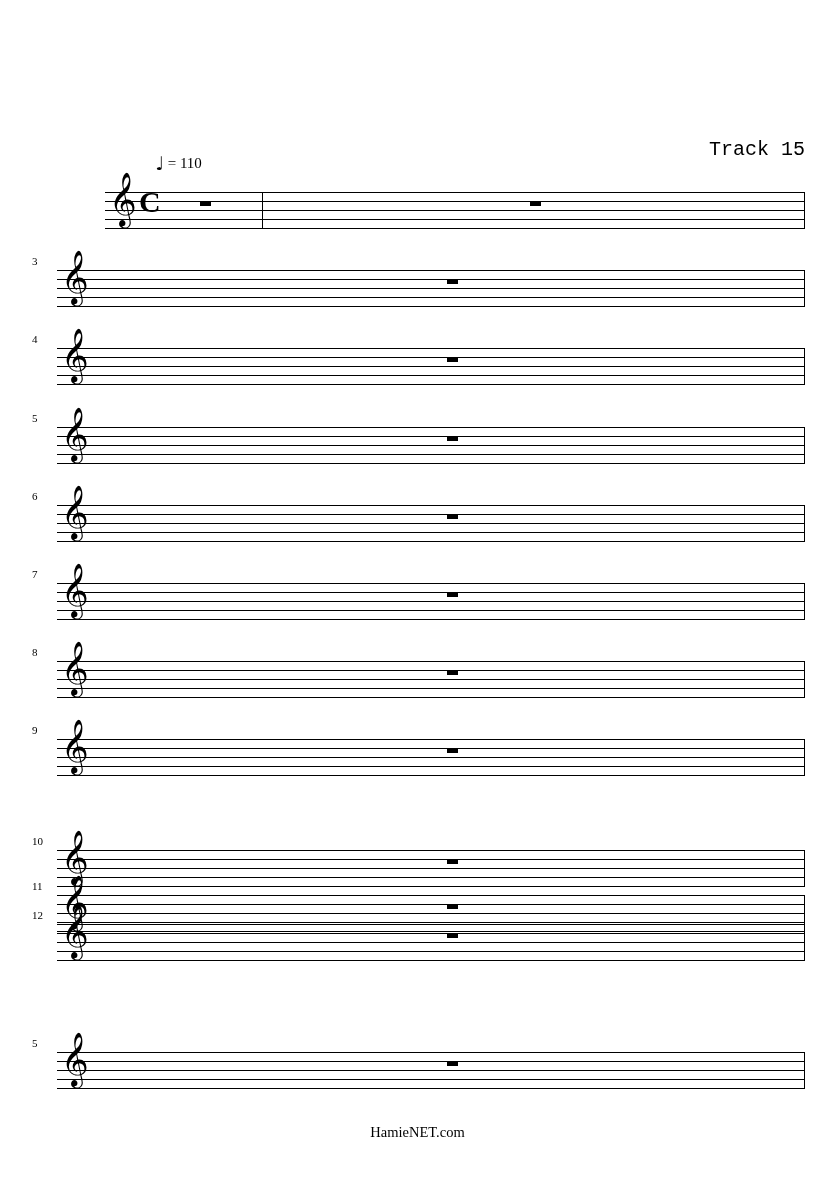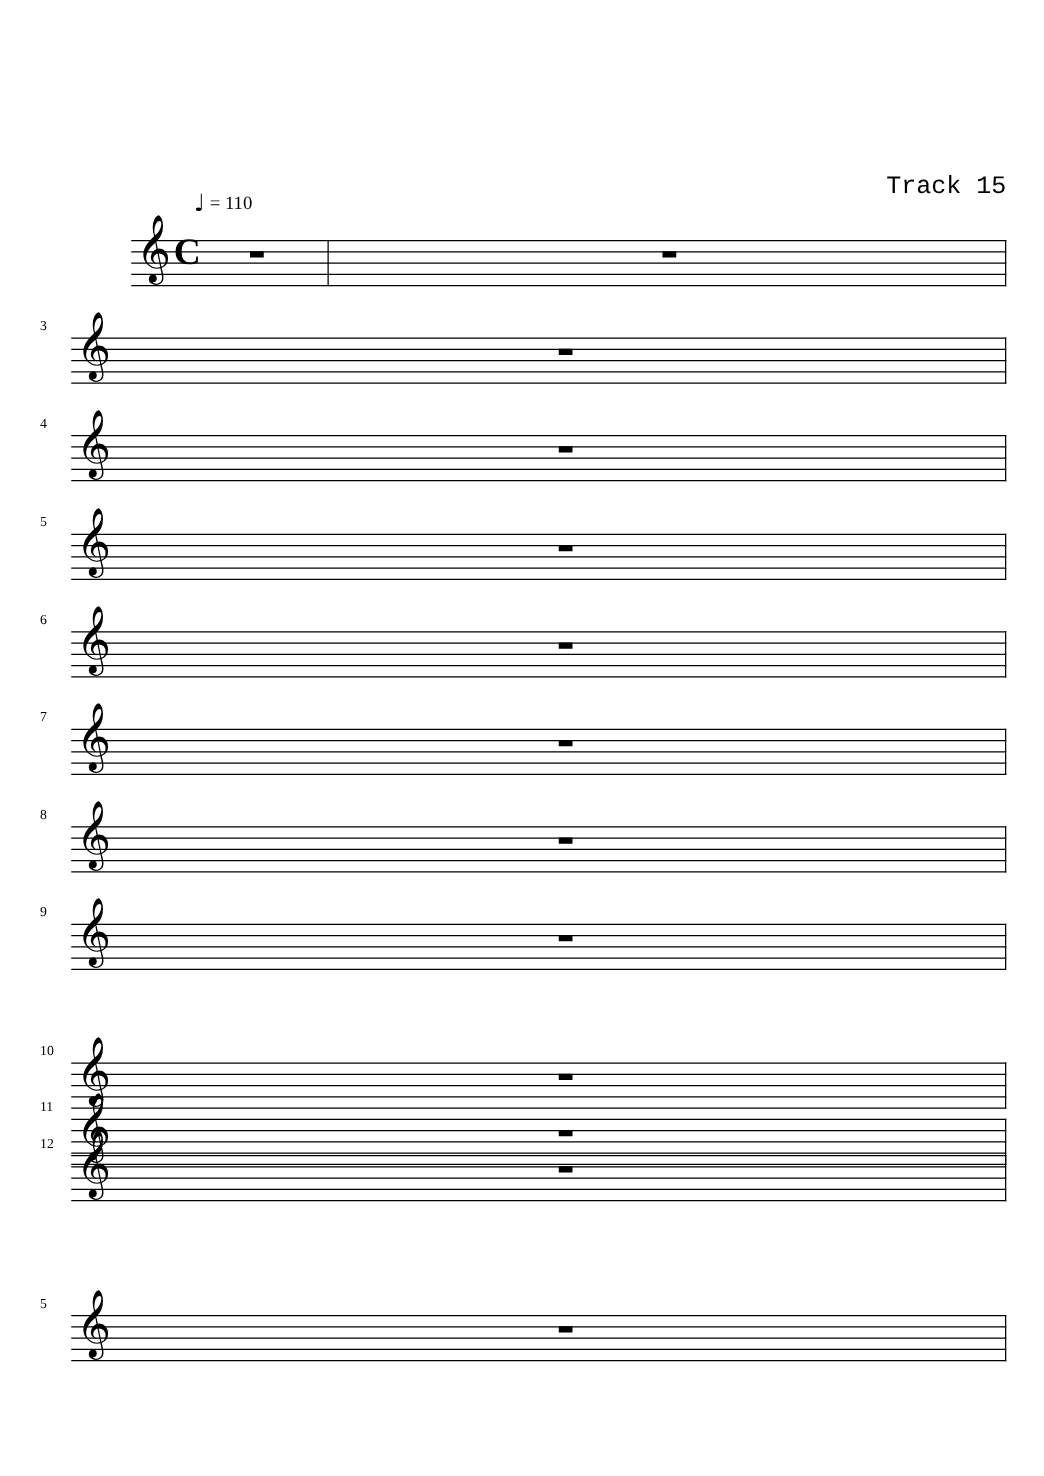--- a/index.html
+++ b/index.html
@@ -291,14 +291,15 @@
           <div class="staff-line l2" style="width: 748px;"></div>
           <div class="staff-line l3" style="width: 748px;"></div>
           <div class="staff-line l4" style="width: 748px;"></div>
         </div>
         <div class="clef" style="left: 29px;">𝄞</div>
         <div class="bar-end" style="left: 771.6px;"></div>
         <div class="rest" style="left: 415px;"></div>
       </div>
     </div>
 
+  <div class="footer">HamieNET.com</div>
 
 </div>
 
 </body></html>

